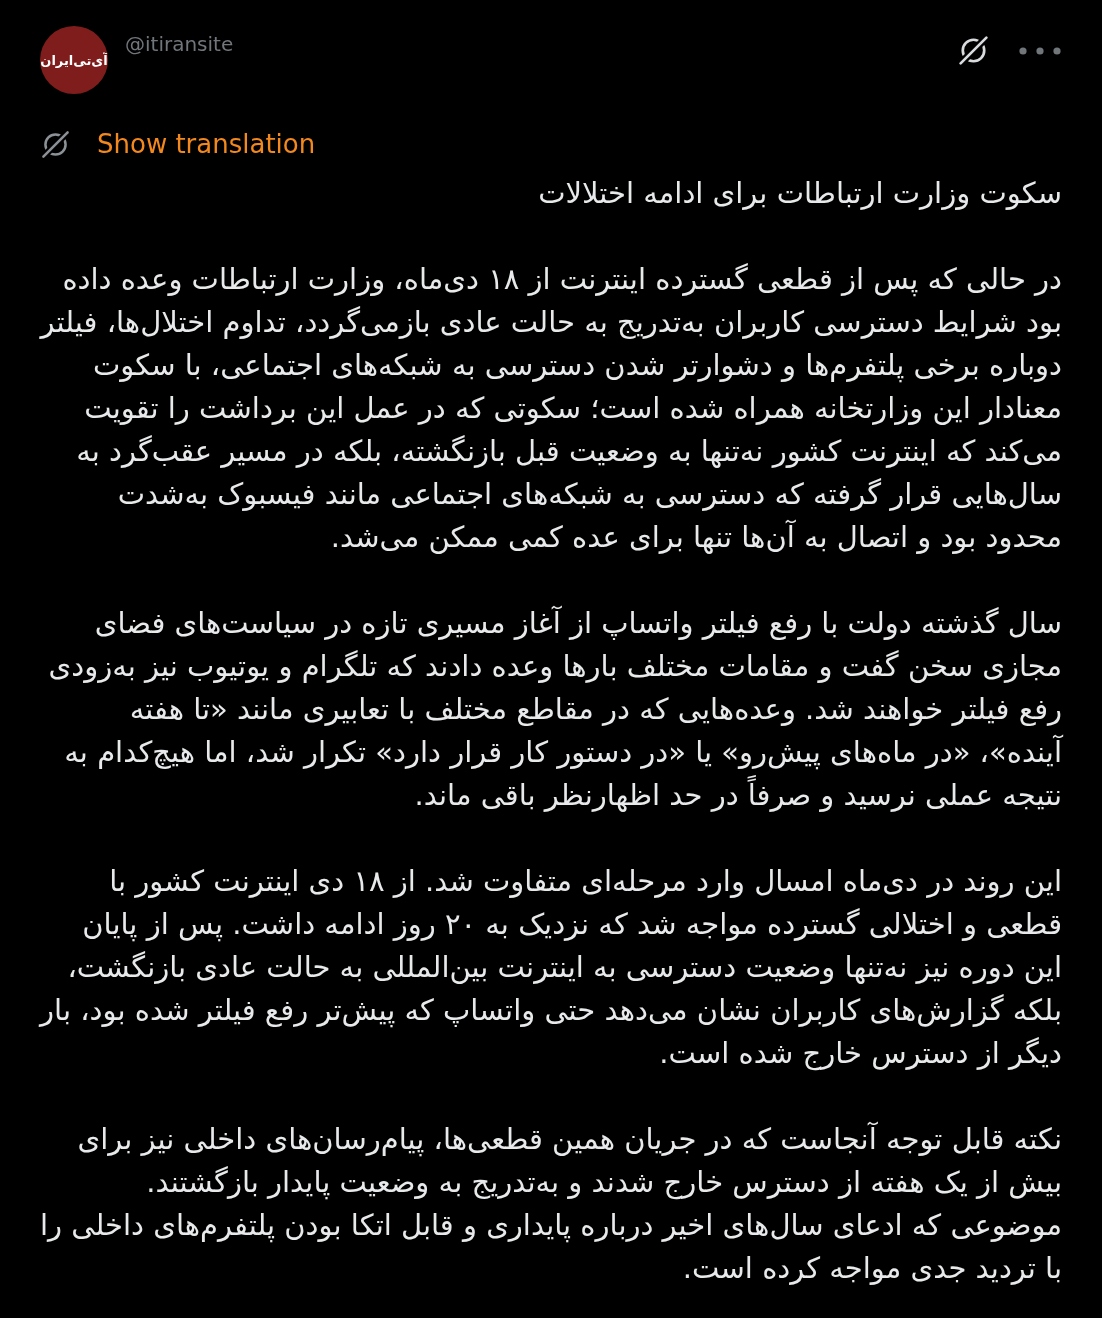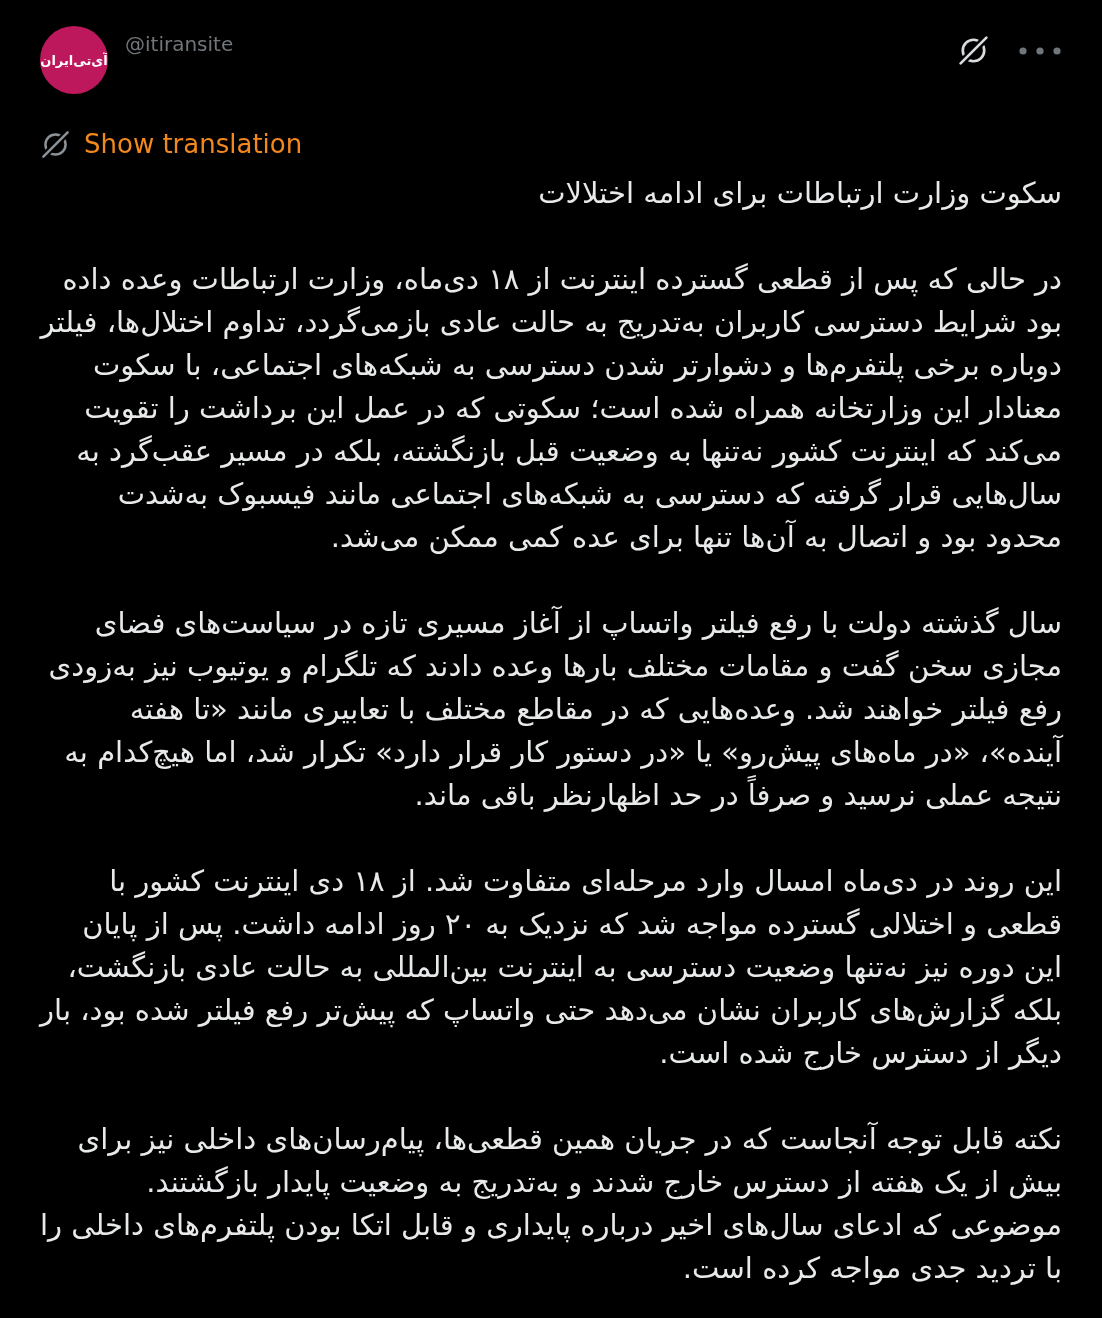--- a/index.html
+++ b/index.html
@@ -19,21 +19,21 @@
   }
   
   .tweet-header {
     display: flex;
     align-items: flex-start;
   }
   .avatar {
     width: 68px;
     height: 68px;
     border-radius: 50%;
-    background: #be185d;
+    background: #7f1d1d;
     flex: 0 0 auto;
     display: flex;
     align-items: center;
     justify-content: center;
     cursor: pointer;
     overflow: hidden;
   }
   .avatar span {
     color: #ffffff;
     font-weight: bold;
@@ -77,21 +77,21 @@
     color: #71767b;
     cursor: pointer;
     display: flex;
     align-items: center;
   }
   
   .translation-row {
     margin-top: 34px;
     display: flex;
     align-items: center;
-    gap: 13px;
+    gap: 26px;
     cursor: pointer;
     width: max-content;
     text-align: right;
   }
   .grok-small {
     width: 31px;
     height: 31px;
     color: #8b9196;
   }
   .grok-small svg { width: 100%; height: 100%; display: block; }

